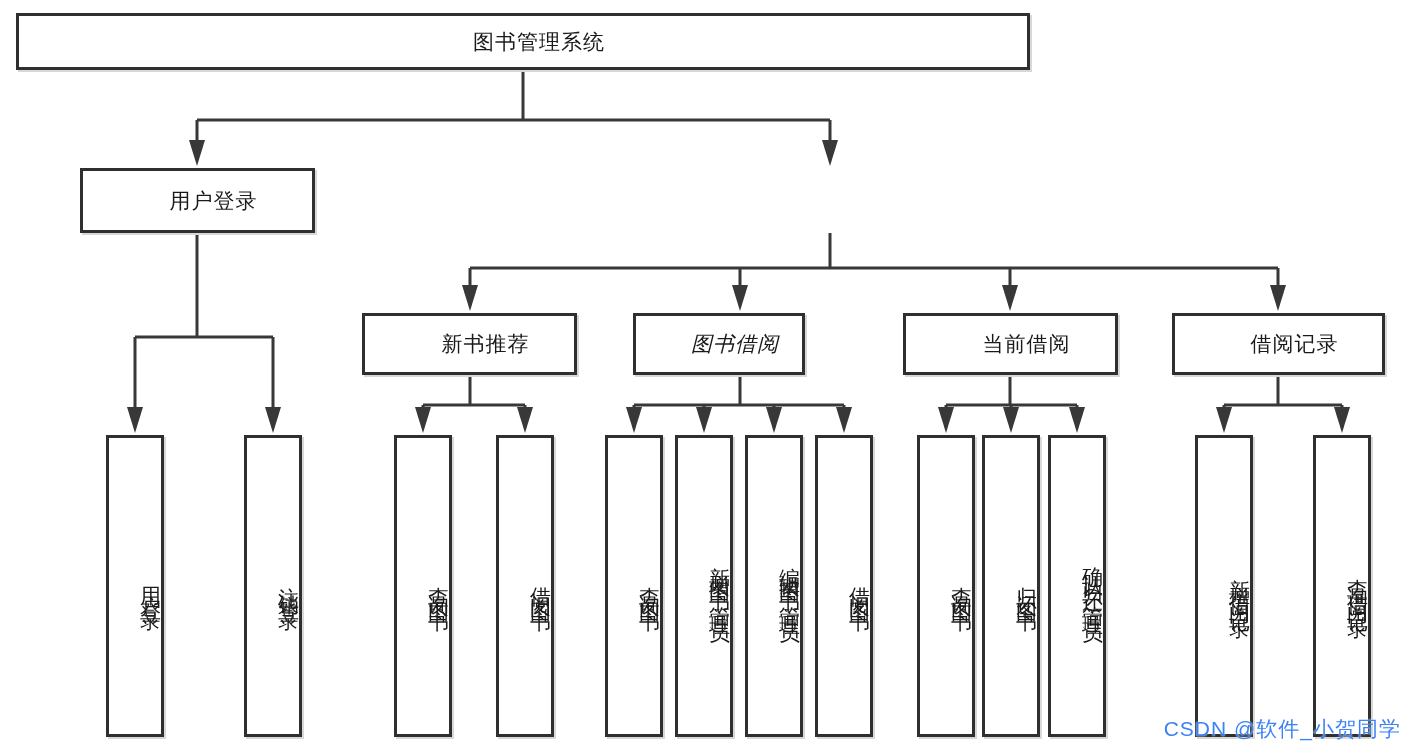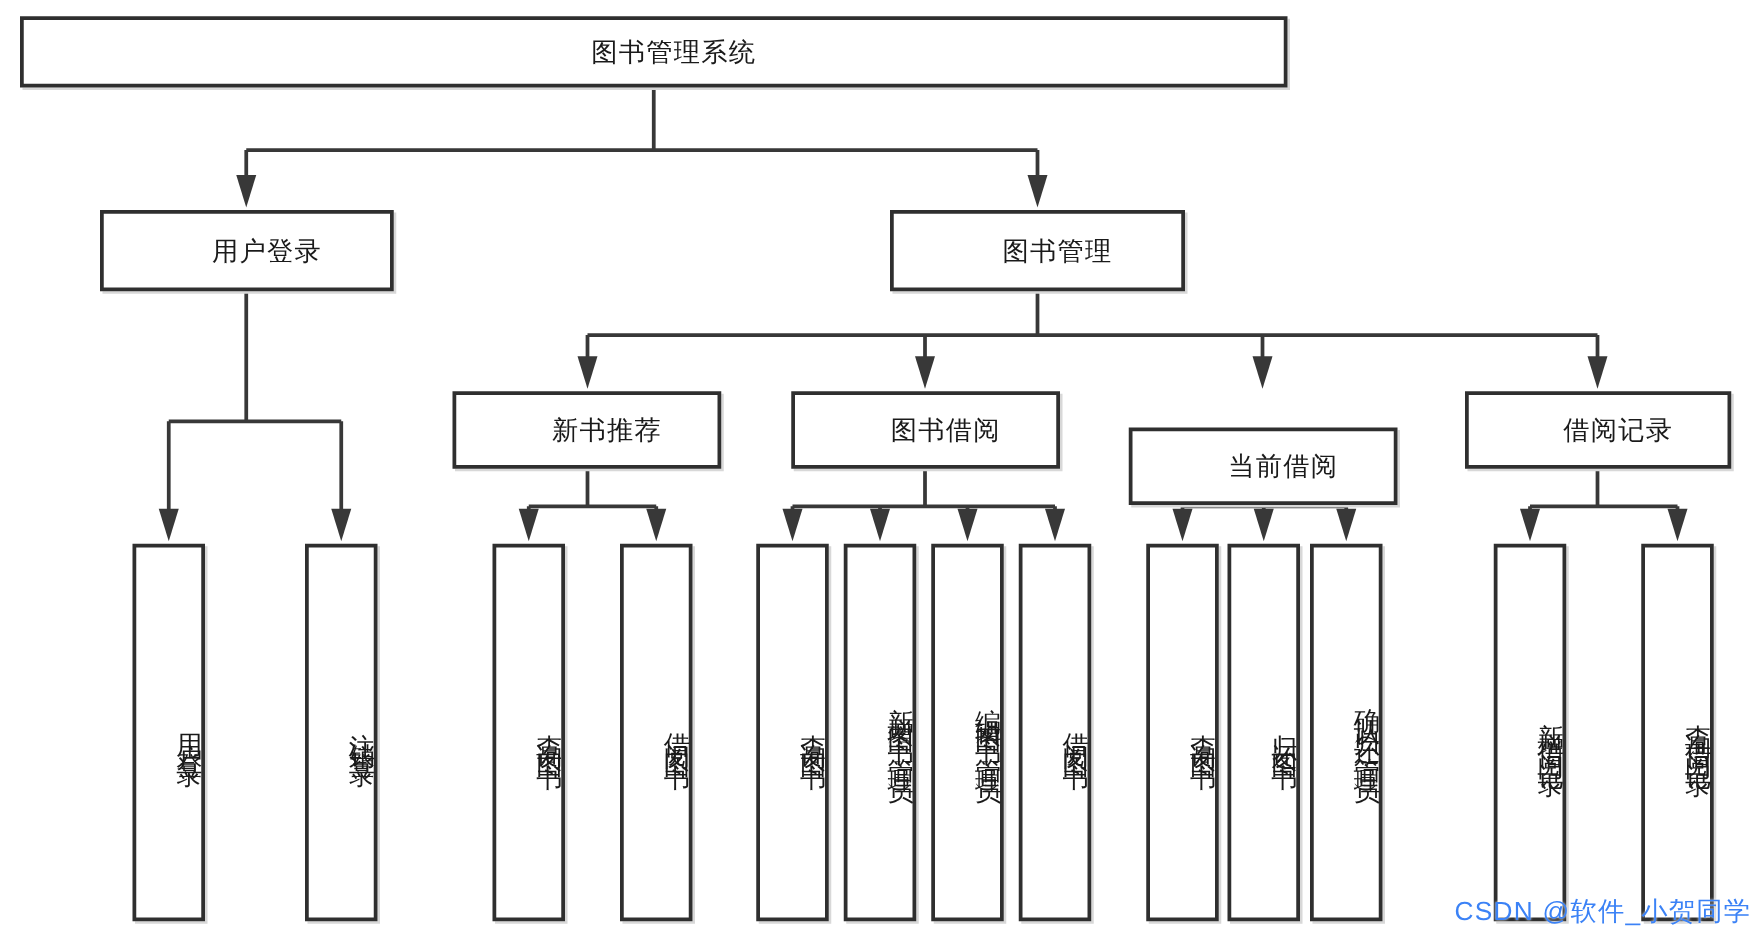--- a/index.html
+++ b/index.html
@@ -102,31 +102,28 @@
     </g>
   </svg>
 
   <div class="box h" style="left:16px; top:13px; width:1014px; height:57px;">
     <span>图书管理系统</span>
   </div>
 
   <div class="box h" style="left:80px; top:168px; width:235px; height:65px;">
     <span>用户登录</span>
   </div>
-  <div class="box h" style="left:712px; top:168px; width:236px; height:65px;">
-    <span>图书管理</span>
-  </div>
 
   <div class="box h" style="left:362px; top:313px; width:215px; height:62px;align-items:center;">
     <span>新书推荐</span>
   </div>
-  <div class="box h" style="left:633px; top:313px; width:215px; height:62px;">
+  <div class="box h" style="left:633px; top:313px; width:172px; height:62px;font-style:italic;">
     <span>图书借阅</span>
   </div>
-  <div class="box h" style="left:903px; top:313px; width:215px; height:62px;margin-top:29px;">
+  <div class="box h" style="left:903px; top:313px; width:215px; height:62px;">
     <span>当前借阅</span>
   </div>
   <div class="box h" style="left:1172px; top:313px; width:213px; height:62px;">
     <span>借阅记录</span>
   </div>
 
   <div class="box v" style="left:106px; top:435px; width:58px; height:302px;">
     <span class="vtext">用户登录</span>
   </div>
   <div class="box v" style="left:244px; top:435px; width:58px; height:302px;">

